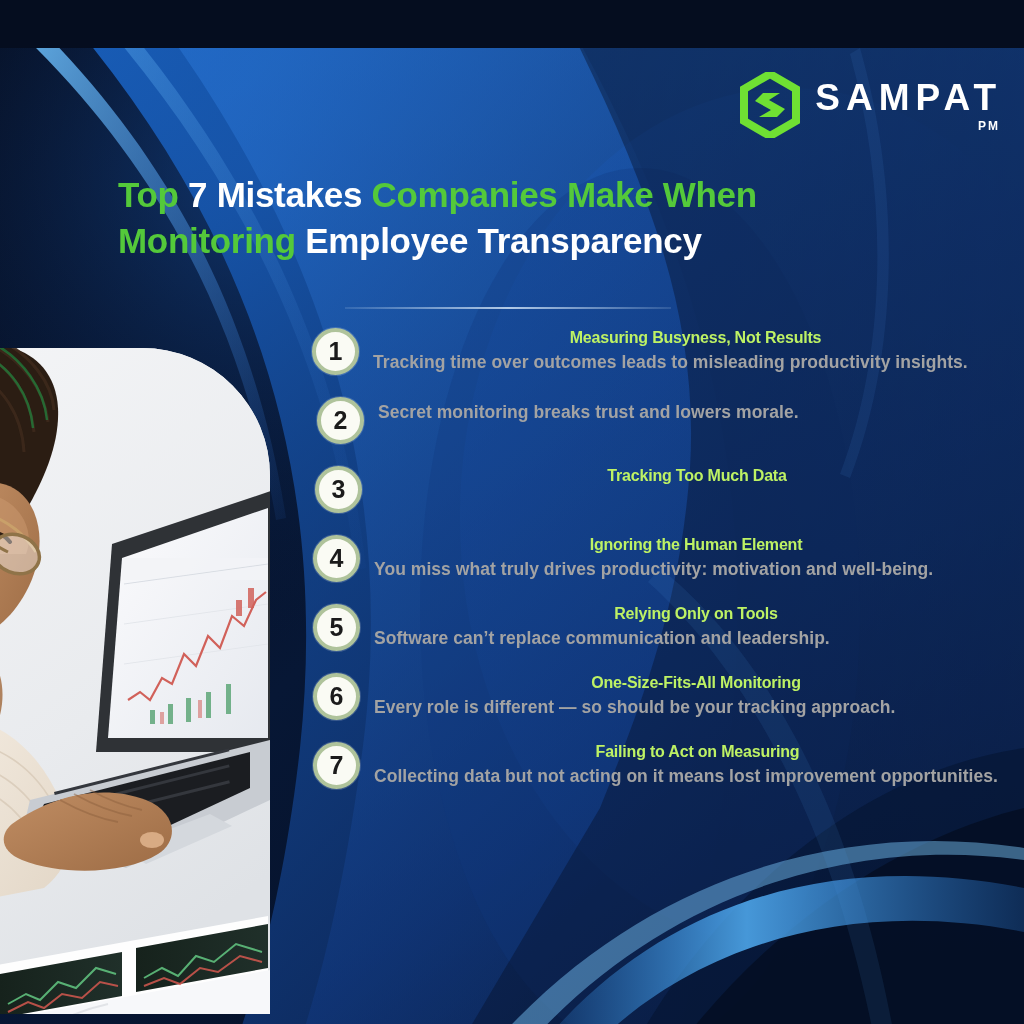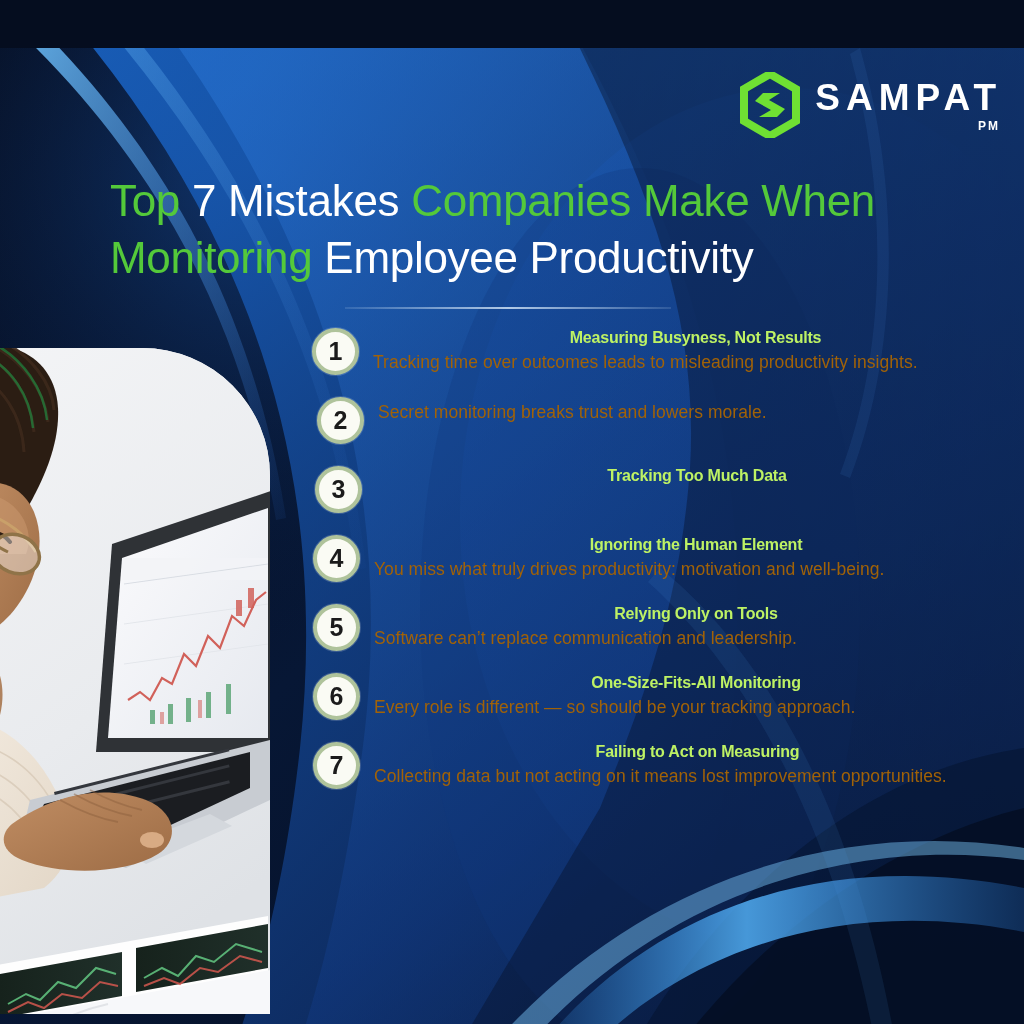--- a/index.html
+++ b/index.html
@@ -32,22 +32,22 @@
     color:#ffffff; font-size:37px; font-weight:700;
     letter-spacing:6px; line-height:1; white-space:nowrap;
   }
   .logo-sub {
     color:#ffffff; font-size:12px; font-weight:600;
     letter-spacing:2px; line-height:1; margin-top:4px; margin-right:2px;
   }
 
   
   .title {
-    position:absolute; left:110px; top:124px; width:860px;
-    font-size:44px; font-weight:400; line-height:1.30;
+    position:absolute; left:118px; top:124px; width:860px;
+    font-size:35px; font-weight:700; line-height:1.30;
     letter-spacing:-0.3px;
   }
   .g { color:#54C93A; }
   .w { color:#FFFFFF; }
 
   .divider {
     position:absolute; left:345px; top:259px; width:326px; height:2px;
     background:linear-gradient(90deg,rgba(190,215,240,0.15),rgba(205,225,245,0.85),rgba(190,215,240,0.15));
   }
 
@@ -72,21 +72,21 @@
     display:flex; align-items:center; justify-content:center;
     color:#1b1b1b; font-size:25px; font-weight:700; line-height:1;
     margin-right:14px;
   }
   .texts { flex:1 1 auto; min-width:0; padding-top:1px; }
   .head {
     color:#bef264; font-size:16px; font-weight:700;
     line-height:1.18; letter-spacing:-0.2px;text-align:center;
   }
   .desc {
-    color:#a16207; font-size:17.5px; font-weight:400;
+    color:#a3a3a3; font-size:17.5px; font-weight:700;
     line-height:1.36; letter-spacing:0.05px; margin-top:3px;
   }
 </style>
 </head>
 <body>
 
 <div id="poster">
 
   <svg id="bg" viewBox="0 0 1024 1024" preserveAspectRatio="none">
     <defs>
@@ -167,21 +167,21 @@
       <path d="M41 21 L24 21 L16 29 L32 38 L20 45 L38 45 L46 37 L30 28 Z" fill="#6FE033"></path>
     </svg>
     <div class="logo-words">
       <div class="logo-name">SAMPAT</div>
       <div class="logo-sub">PM</div>
     </div>
   </div>
 
   <h1 class="title">
     <span class="g">Top </span><span class="w">7 Mistakes </span><span class="g">Companies Make When</span><br>
-    <span class="g">Monitoring </span><span class="w">Employee Productivity</span>
+    <span class="g">Monitoring </span><span class="w">Employee Transparency</span>
   </h1>
 
   <div class="divider"></div>
 
   <div class="photo">
     <svg viewBox="0 0 270 666" preserveAspectRatio="xMidYMid slice">
       <defs>
         <linearGradient id="room" x1="0" y1="0" x2="0.3" y2="1">
           <stop offset="0%" stop-color="#f3f4f6"></stop>
           <stop offset="60%" stop-color="#e9ebee"></stop>

